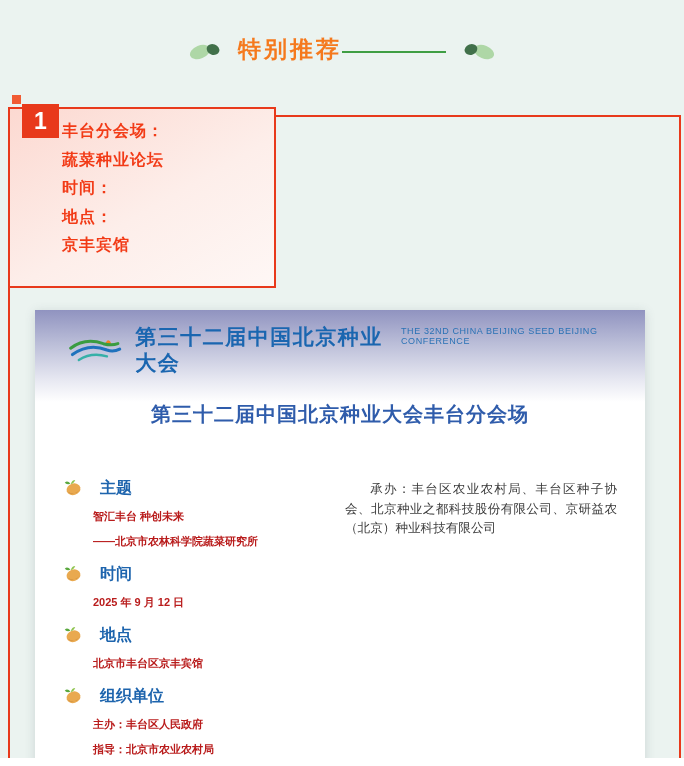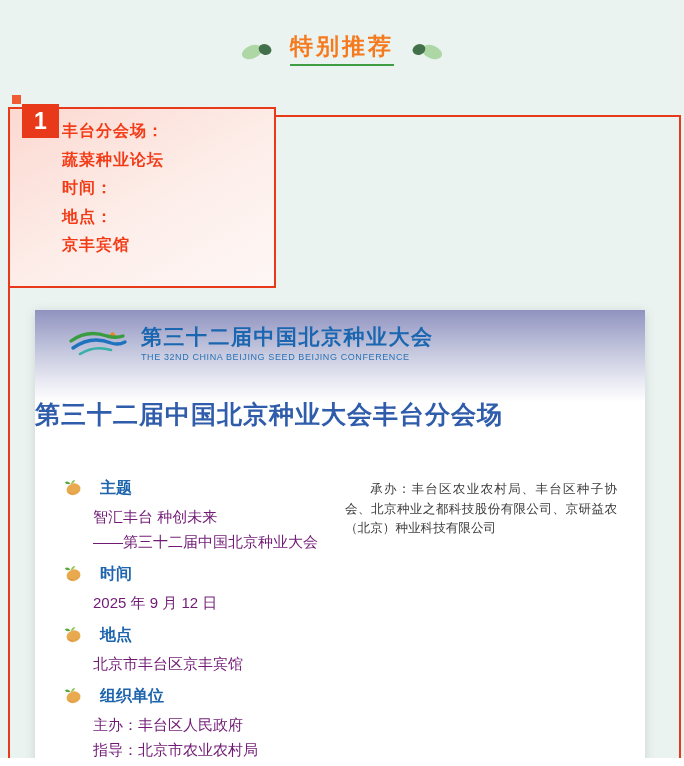--- a/index.html
+++ b/index.html
@@ -12,21 +12,21 @@
     width:684px;height:766px;
     background:#ebf3f0;
     overflow:hidden;
   }
 
   
   .top-banner{
     position:absolute;left:0;top:24px;width:100%;height:50px;
     display:flex;align-items:center;justify-content:center;gap:14px;
   }
-  .banner-title-wrap{display:flex;flex-direction:column;align-items:center;}
+  .banner-title-wrap{display:flex;flex-direction:row;align-items:center;}
   .banner-title{
     color:#f5791d;font-size:23px;font-weight:bold;letter-spacing:3px;
     line-height:26px;
   }
   .banner-underline{
     width:104px;height:2px;background:#3f9e44;margin-top:5px;
   }
   .leaf-right{transform:scaleX(-1);}
 
   
@@ -74,50 +74,51 @@
     overflow:hidden;
   }
   .card-header{
     position:absolute;left:0;top:0;width:100%;height:92px;
     background:linear-gradient(180deg,#9093c0 0%,#b9bcd7 35%,#e6e7f1 75%,#ffffff 100%);
   }
   .logo-row{
     position:absolute;left:32px;top:14px;
     display:flex;align-items:center;gap:12px;
   }
-  .logo-text{display:flex;flex-direction:column;}
+  .logo-text{display:flex;flex-direction:row;}
   .logo-cn{
     color:#1a66b0;font-size:21px;font-weight:bold;letter-spacing:1.5px;
     line-height:26px;
   }
   .logo-en{
     color:#2a72b5;font-size:9px;letter-spacing:0.6px;margin-top:2px;
   }
   .doc-title{
     position:absolute;left:0;top:88px;width:100%;
-    color:#2f5cab;font-size:25px;font-weight:bold;
+    text-align:center;
+    color:#2f5cab;font-size:20px;font-weight:bold;
     line-height:32px;letter-spacing:1px;
   }
   .doc-cols{
     position:absolute;left:0;top:168px;width:100%;
     display:flex;
   }
   .col-left{
     width:262px;margin-left:28px;flex:none;
   }
   .sec{margin-bottom:10px;}
   .sec-head{
     display:flex;align-items:center;gap:16px;
     color:#1d64ad;font-size:16px;font-weight:bold;
     margin-bottom:5px;
   }
   .seed-icon{flex:none;margin-top:-3px;}
   .sec-line{
-    color:#701a75;font-size:15px;line-height:25px;
-    padding-left:30px;white-space:nowrap;
+    color:#b91c1c;font-size:11px;line-height:25px;
+    padding-left:30px;white-space:nowrap;font-weight:bold;
   }
   .col-right{
     width:288px;margin-left:12px;flex:none;
     margin-top:-6px;
   }
   .col-right p{
     margin:8px;
     color:#3c3c3c;font-size:12.6px;line-height:19.5px;
     text-align:justify;text-indent:2em;
   }
@@ -190,21 +191,21 @@
           <div class="sec-head">
             <svg class="seed-icon" width="21" height="21" viewBox="0 0 24 24">
               <ellipse cx="12" cy="14" rx="8" ry="6.6" fill="#e9a94f" transform="rotate(-16 12 14)"></ellipse>
               <path d="M5 17 Q12 21.5 19.5 14.5 Q14 21 5 17 Z" fill="#b5722c"></path>
               <path d="M8.5 7.5 Q5 3.5 2 6.5 Q5.5 9.5 8.5 7.5 Z" fill="#5aa83e"></path>
               <path d="M9 8 Q10 3.5 14 3.5 Q12 8 9 8 Z" fill="#8ec44f"></path>
             </svg>
             <span>主题</span>
           </div>
           <div class="sec-line">智汇丰台 种创未来</div>
-          <div class="sec-line">——第三十二届中国北京种业大会</div>
+          <div class="sec-line">——北京市农林科学院蔬菜研究所</div>
         </div>
 
         <div class="sec">
           <div class="sec-head">
             <svg class="seed-icon" width="21" height="21" viewBox="0 0 24 24">
               <ellipse cx="12" cy="14" rx="8" ry="6.6" fill="#e9a94f" transform="rotate(-16 12 14)"></ellipse>
               <path d="M5 17 Q12 21.5 19.5 14.5 Q14 21 5 17 Z" fill="#b5722c"></path>
               <path d="M8.5 7.5 Q5 3.5 2 6.5 Q5.5 9.5 8.5 7.5 Z" fill="#5aa83e"></path>
               <path d="M9 8 Q10 3.5 14 3.5 Q12 8 9 8 Z" fill="#8ec44f"></path>
             </svg>

